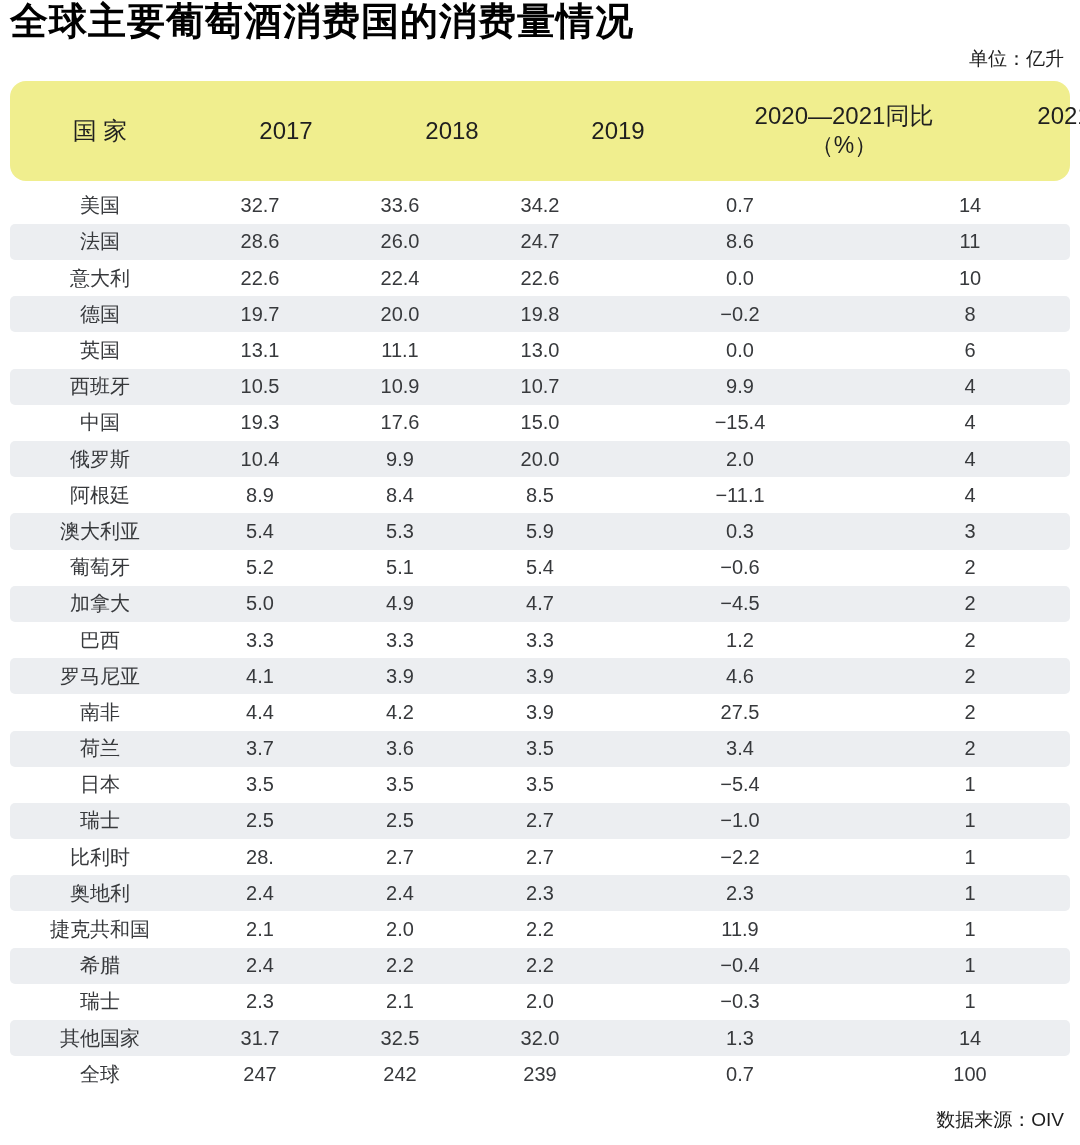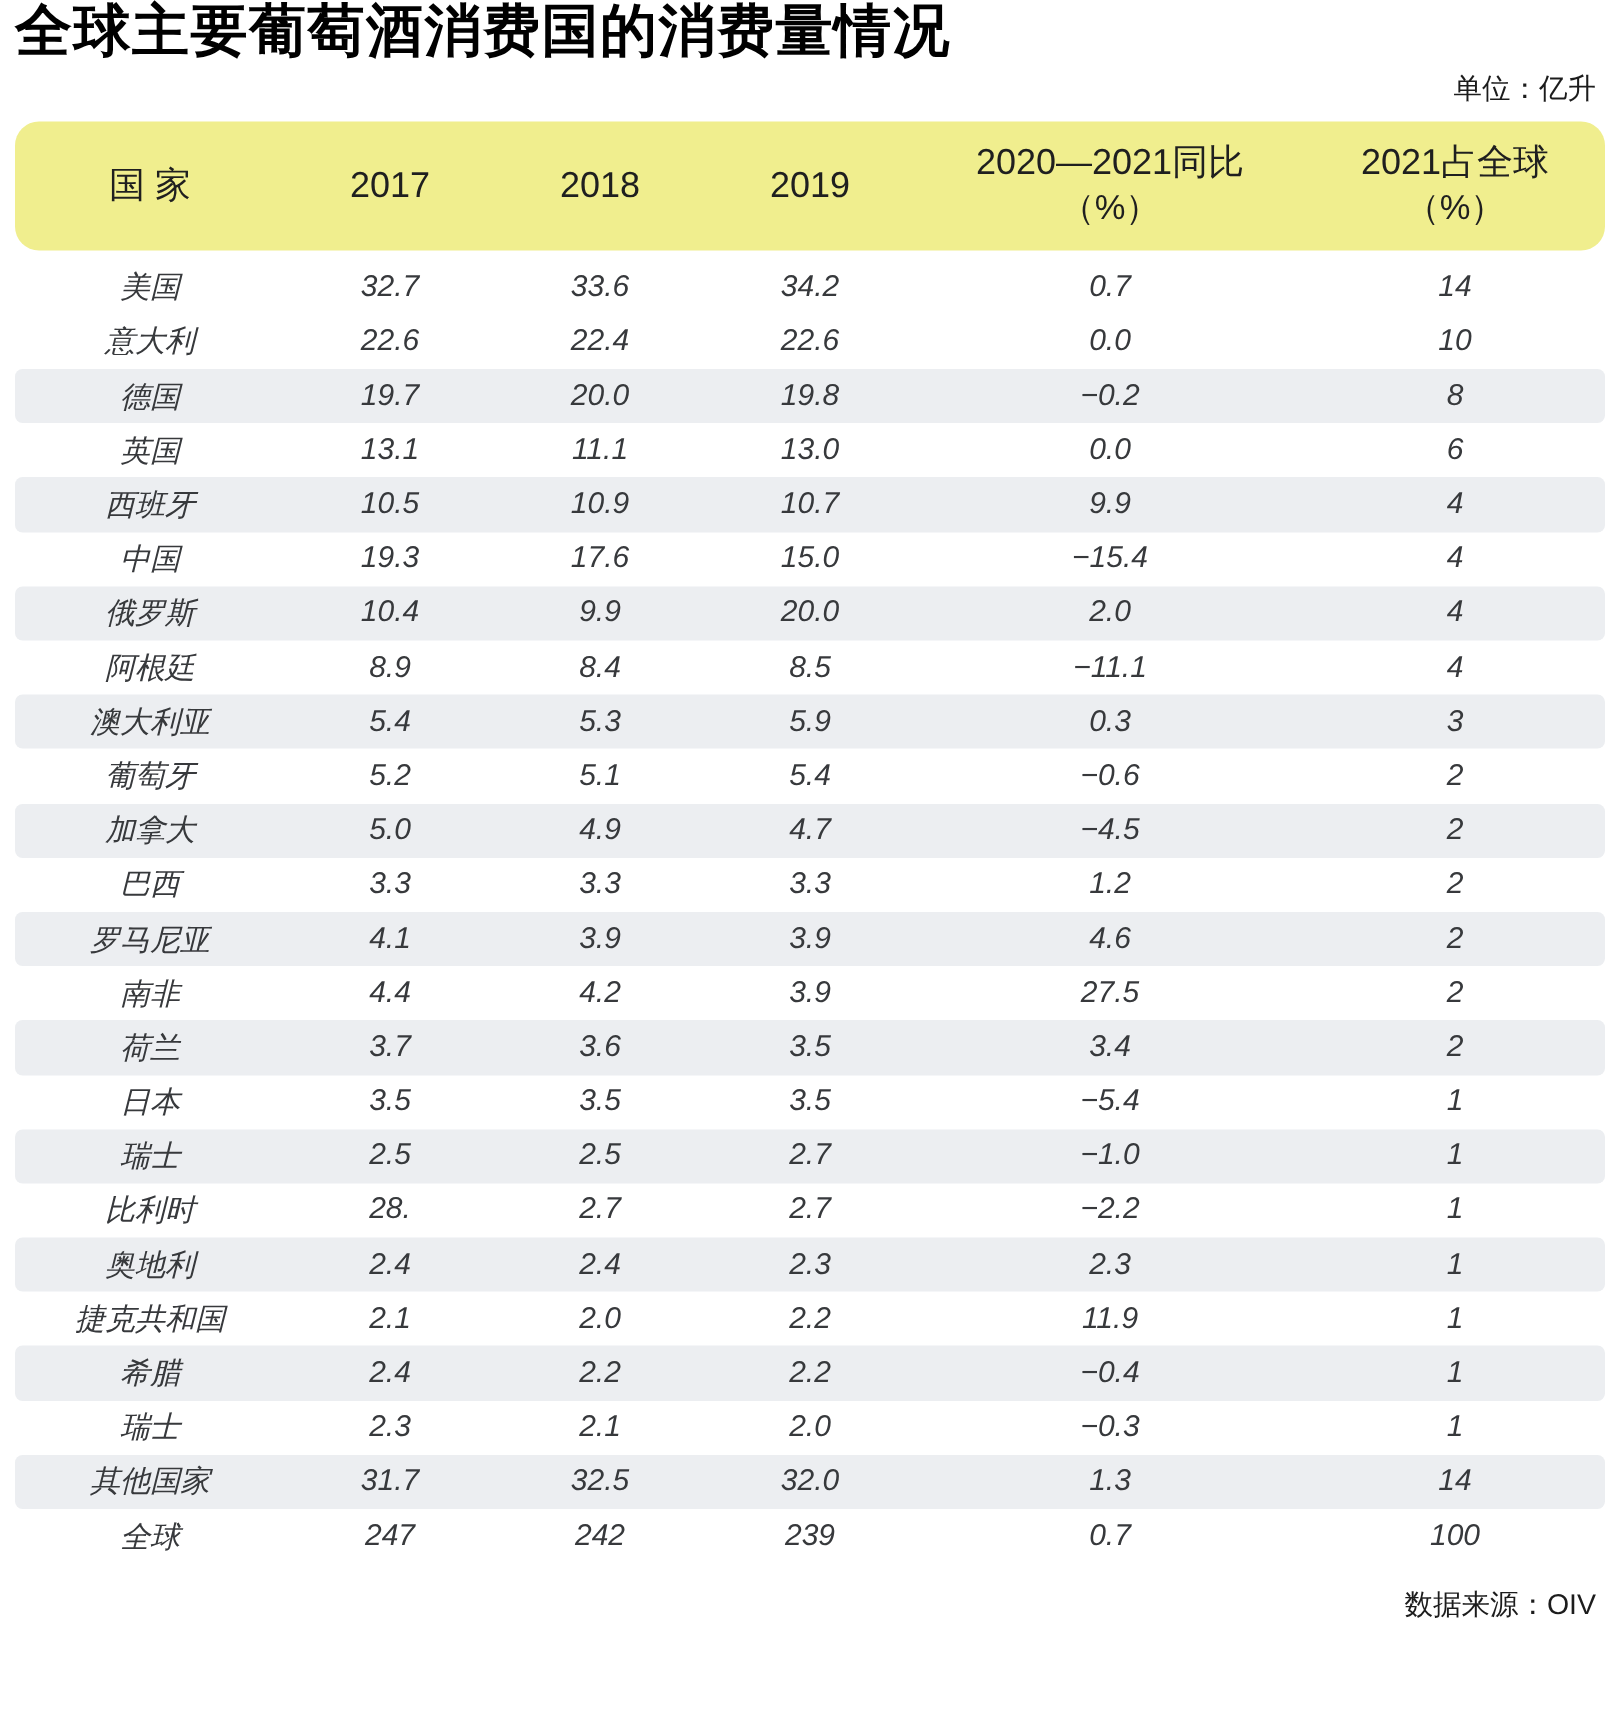--- a/index.html
+++ b/index.html
@@ -24,29 +24,29 @@
     margin:2px 6px 9px 0;
   }
   .grid{
     display:grid;
     grid-template-columns:180px 140px 140px 140px 260px 200px;
     align-items:center;
   }
   .thead{
     background:var(--header-bg);
     border-radius:16px;
-    height:86px;
-    font-size:24px;color:#1f1f1f;
+    height:100px;
+    font-size:24px;color:#1f1f1f;gap:26px;
   }
   .th{text-align:center;line-height:1.25;}
   .th .sub{display:block;font-size:23px;}
   .tbody{margin-top:7px;}
   .tr{
     height:36.2px;border-radius:5px;
-    font-size:20px;color:var(--body-text);font-style:italic;
+    font-size:20px;color:var(--body-text);
   }
   .tr.alt{background:var(--row-alt-bg);}
   .td{text-align:center;}
   .source-row{
     text-align:right;font-size:19px;color:#1c1c1c;
     margin:15px 6px 0 0;
   }
 </style>
 </head>
 <body>
@@ -76,20 +76,28 @@
 
     <div class="tbody" id="tbody">
         <div class="grid tr">
           <div class="td">美国</div>
           <div class="td">32.7</div>
           <div class="td">33.6</div>
           <div class="td">34.2</div>
           <div class="td">0.7</div>
           <div class="td">14</div>
         </div>
+        <div class="grid tr alt">
+          <div class="td">法国</div>
+          <div class="td">28.6</div>
+          <div class="td">26.0</div>
+          <div class="td">24.7</div>
+          <div class="td">8.6</div>
+          <div class="td">11</div>
+        </div>
         <div class="grid tr">
           <div class="td">意大利</div>
           <div class="td">22.6</div>
           <div class="td">22.4</div>
           <div class="td">22.6</div>
           <div class="td">0.0</div>
           <div class="td">10</div>
         </div>
         <div class="grid tr alt">
           <div class="td">德国</div>

